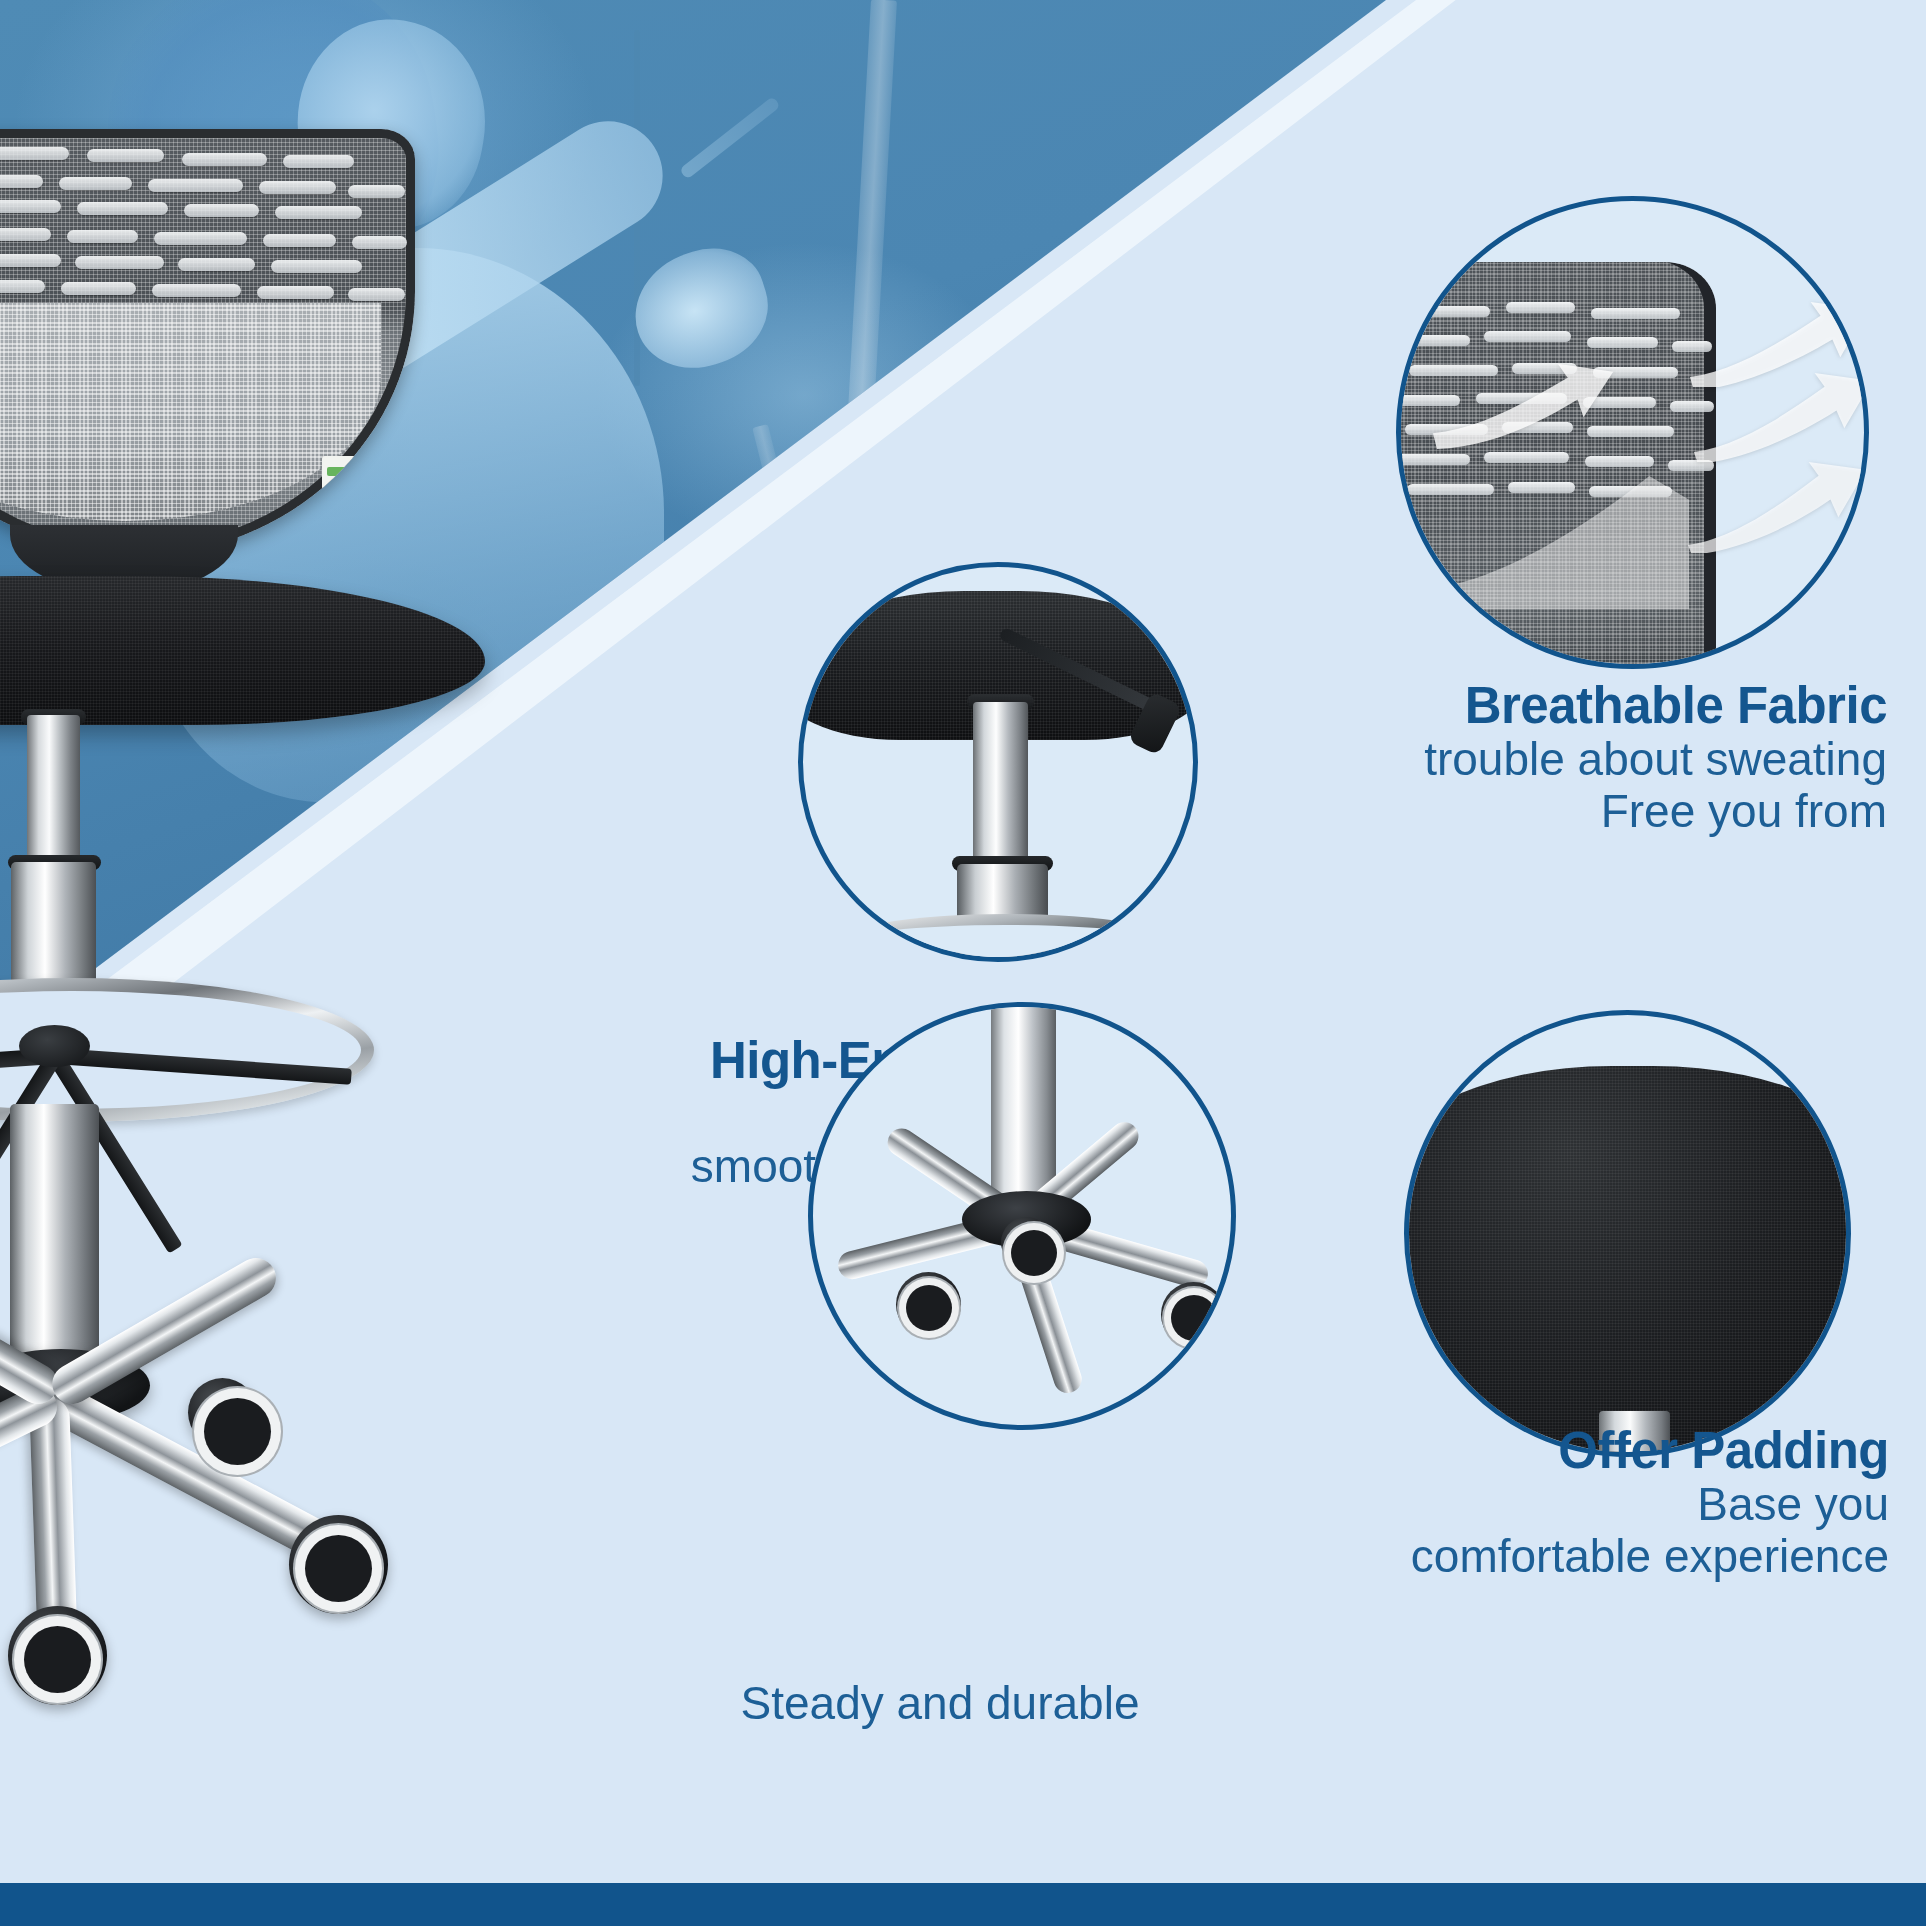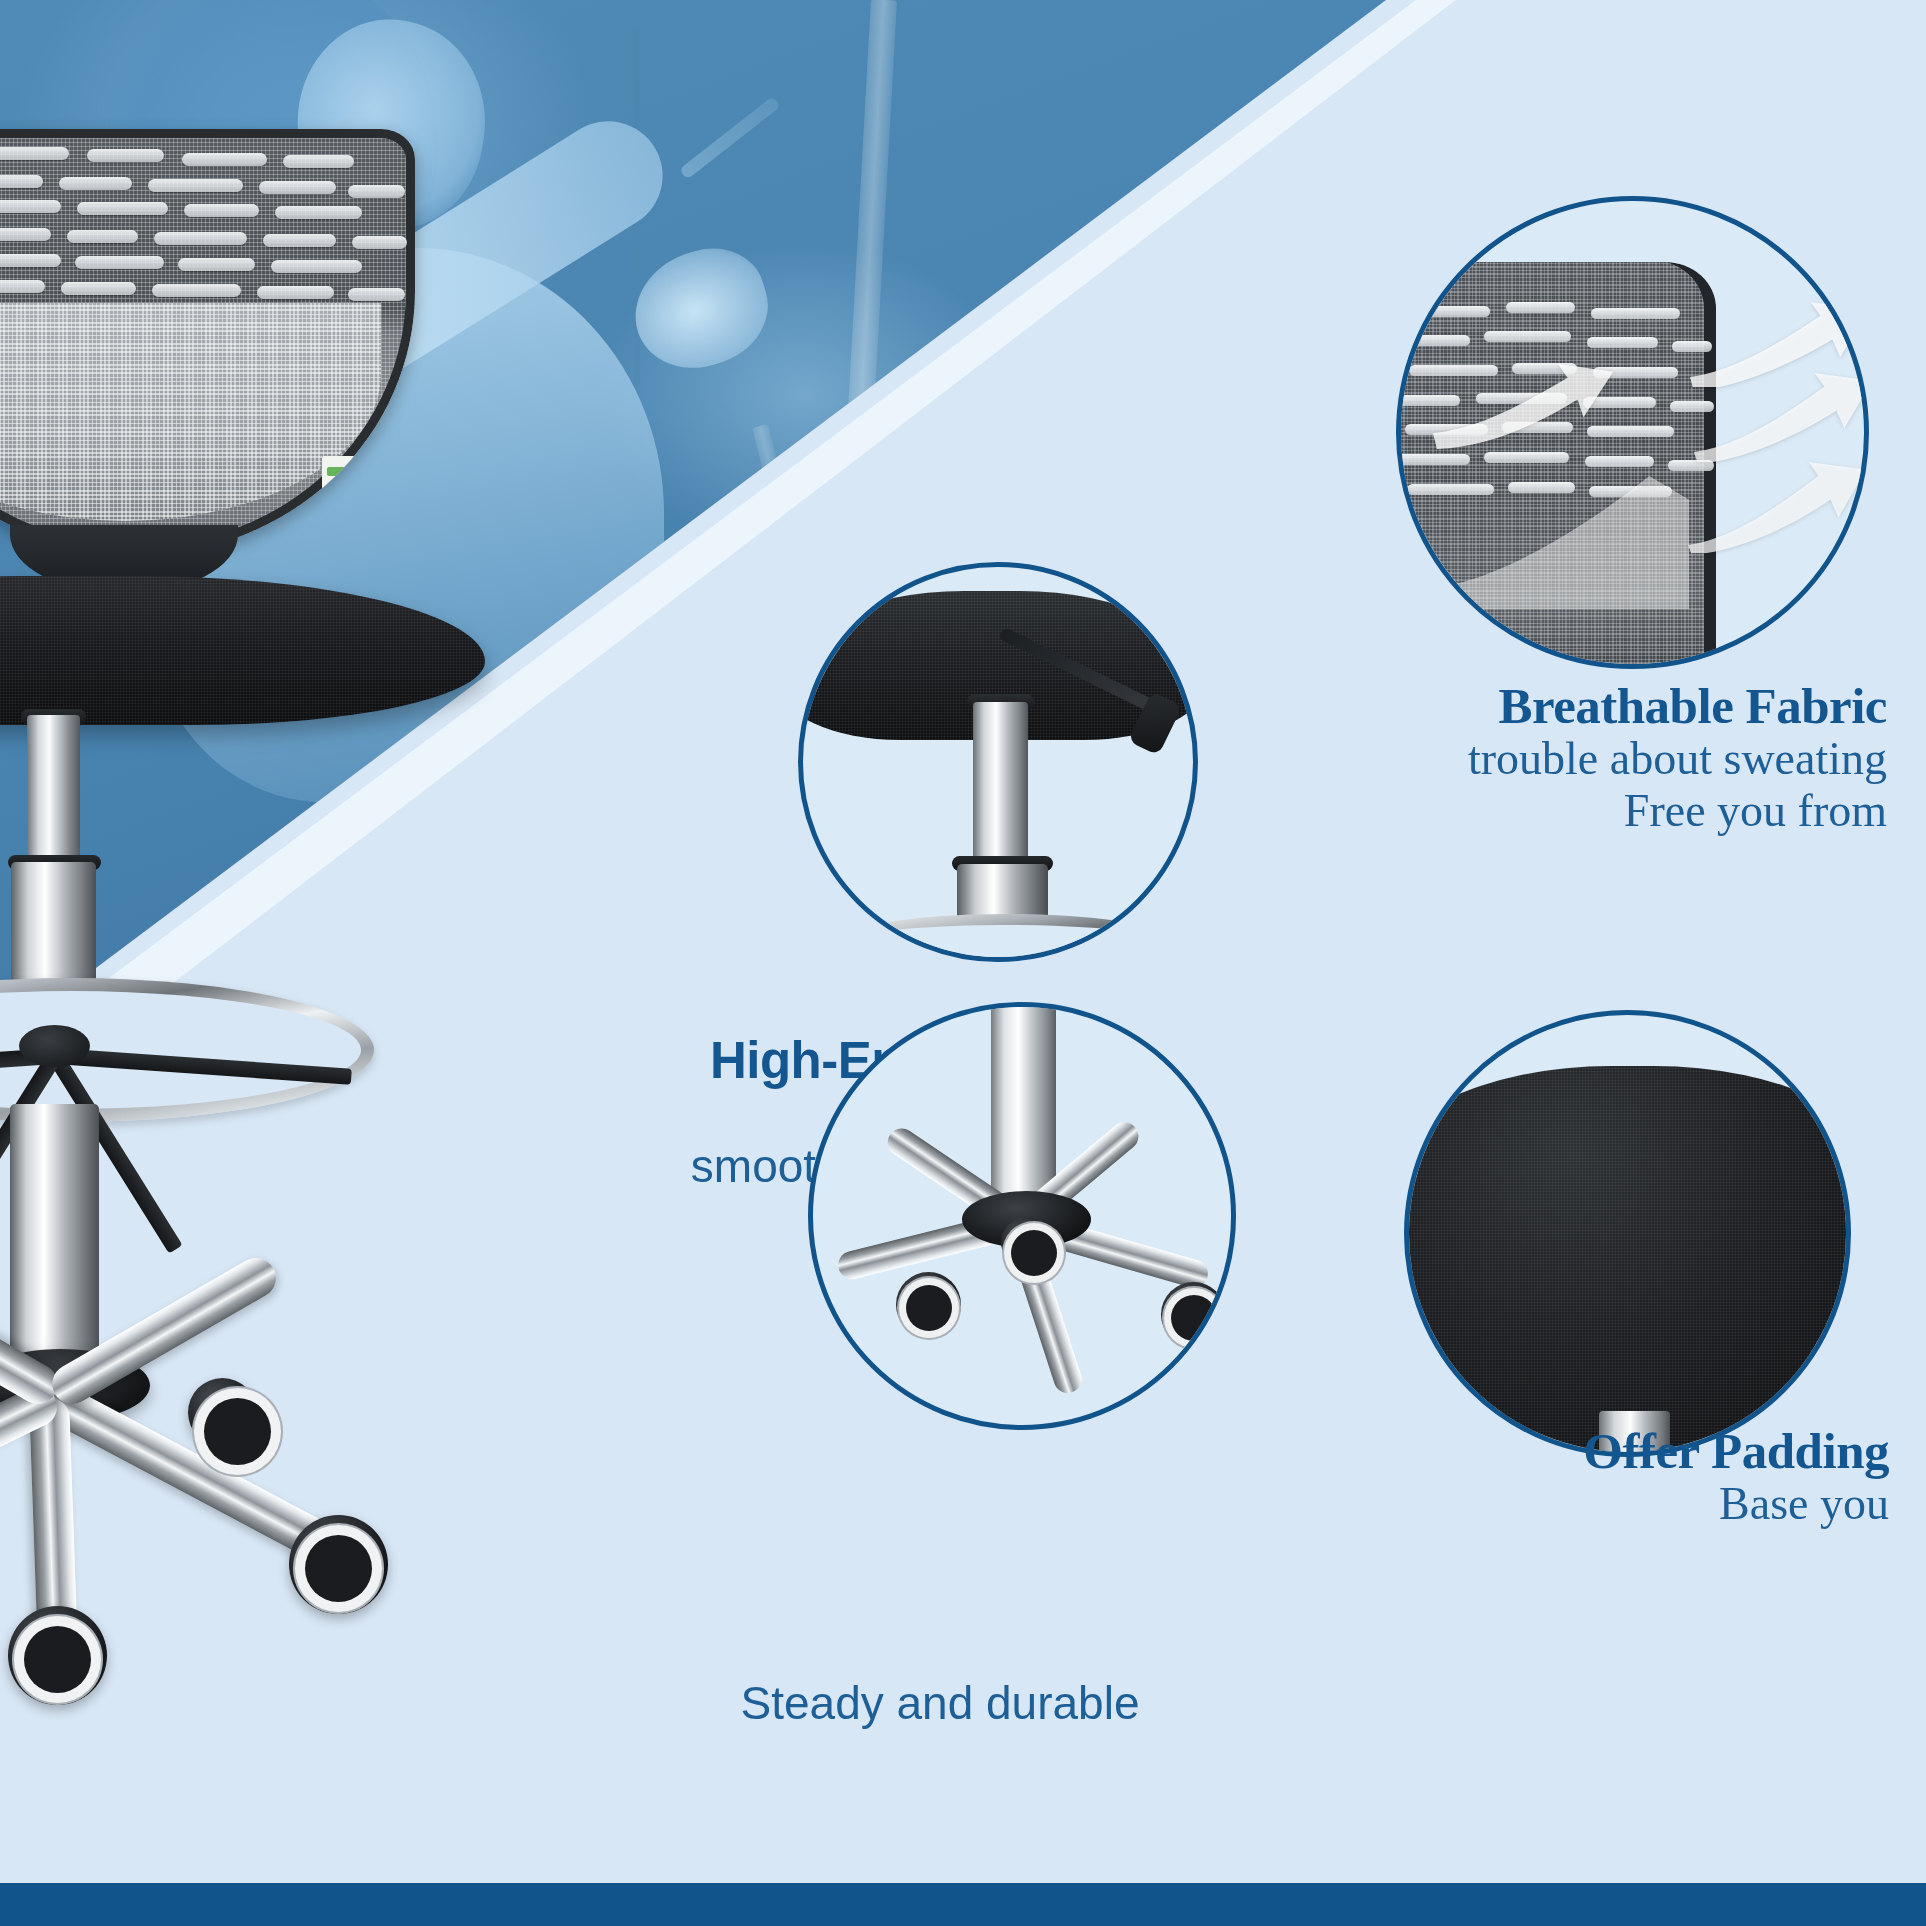--- a/index.html
+++ b/index.html
@@ -312,21 +312,21 @@
   
   .ftext{ position:absolute; color:#14568f; }
   .ftitle{
     font-weight:bold; font-size:51px; line-height:1.06; letter-spacing:-0.5px;
     color:#14568f; white-space:nowrap;
   }
   .fsub{
     font-size:46px; line-height:1.14; color:#1d5f96; font-weight:400;
     white-space:nowrap;
   }
-  .ta-right{ text-align:right;font-family:Liberation Serif, serif; }
+  .ta-right{ text-align:right; }
   .ta-center{ text-align:center; }
 
   
   .bottom-bar{
     position:absolute; left:0; bottom:0; width:1927px; height:44px;
     background:#11548c;
   }
 </style>
 </head>
 <body>
@@ -500,20 +500,21 @@
   </div>
 
   <div class="fcircle" style="left:1404px; top:1010px; width:447px; height:447px;">
     <div class="tp-pad"></div>
     <div class="tp-stem"></div>
   </div>
 
   <div class="ftext ta-right" style="right:38px; top:1424px; width:990px;">
     <div class="ftitle">Offer Padding</div>
     <div class="fsub">Base you</div>
+    <div class="fsub">comfortable experience</div>
   </div>
 
   <div class="fcircle" style="left:808px; top:1002px; width:428px; height:428px;">
     <div class="sb-col"></div>
     <div class="sb-leg" style="left:204px; top:202px; width:198px; transform:rotate(16deg);"></div>
     <div class="sb-leg" style="left:204px; top:202px; width:178px; transform:rotate(72deg);"></div>
     <div class="sb-leg" style="left:208px; top:202px; width:188px; transform:rotate(166deg);"></div>
     <div class="sb-leg" style="left:208px; top:202px; width:158px; transform:rotate(214deg);"></div>
     <div class="sb-leg" style="left:208px; top:202px; width:149px; transform:rotate(320deg);"></div>
     <div class="sb-hub"></div>

